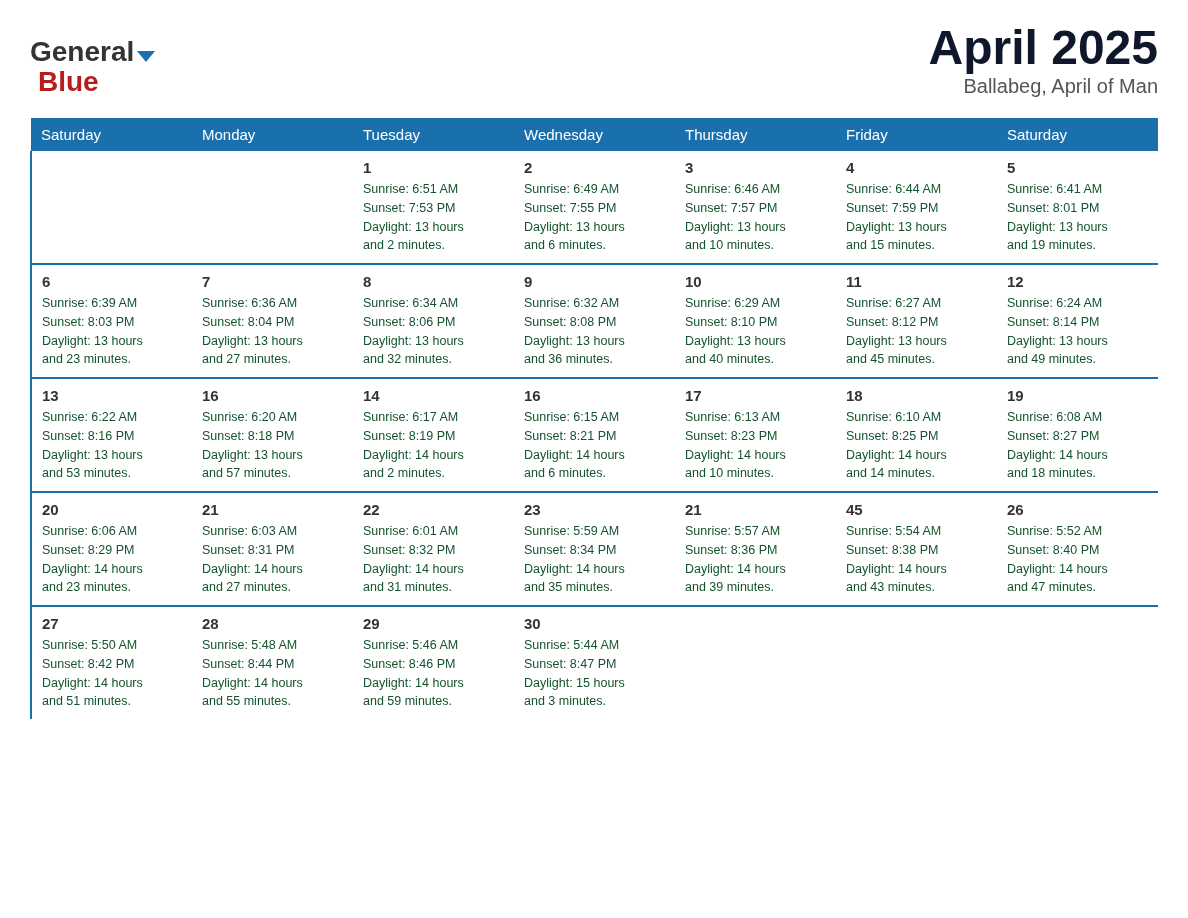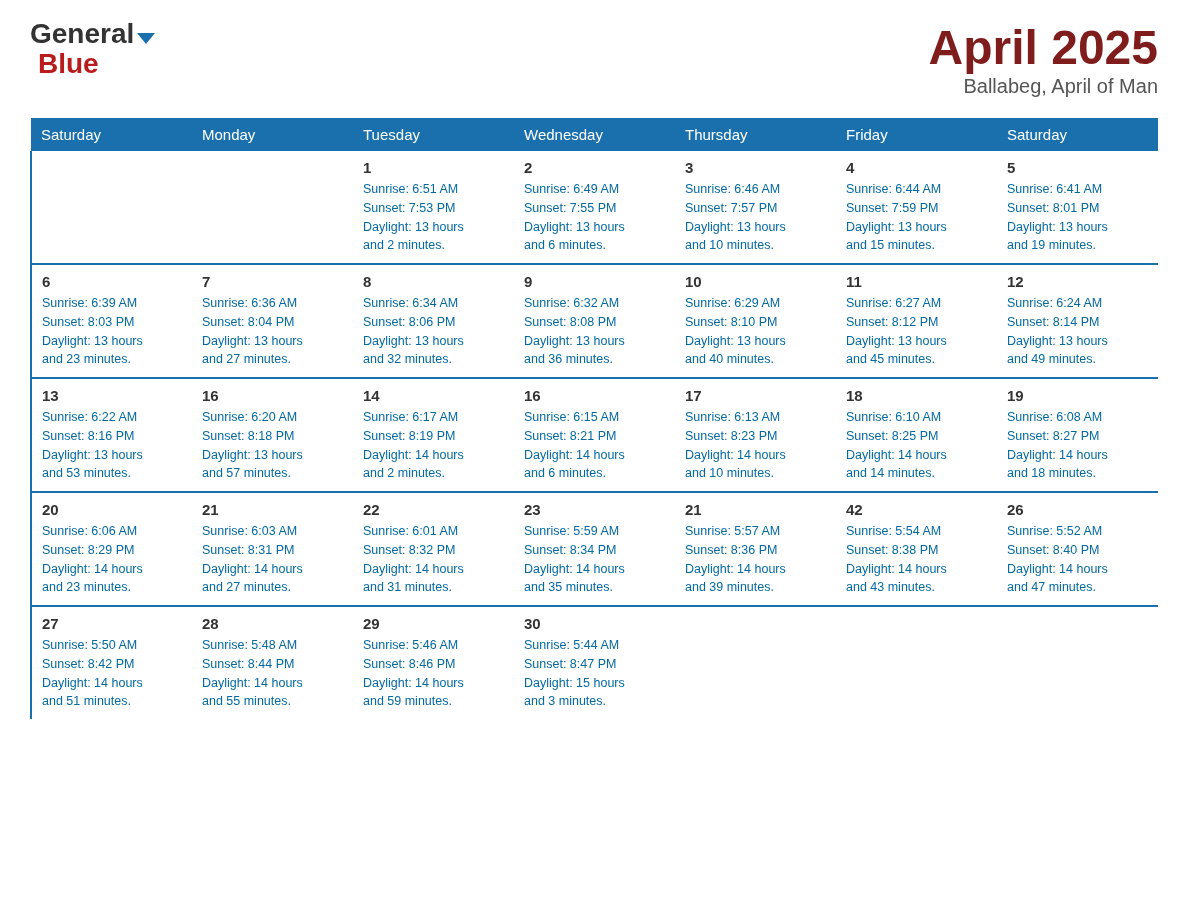--- a/index.html
+++ b/index.html
@@ -5,21 +5,21 @@
     * { box-sizing: border-box; margin: 0; padding: 0; }
     body {
       font-family: Arial, sans-serif;
       background: #fff;
       padding: 20px 30px;
       color: #333;
     }
     .header {
       display: flex;
       justify-content: space-between;
-      align-items: flex-start;
+      align-items: flex-end;
       margin-bottom: 20px;
     }
     .logo {
       display: flex;
       flex-direction: column;
       align-items: flex-start;
     }
     .logo-text {
       font-size: 28px;
       font-weight: bold;
@@ -29,21 +29,21 @@
     .logo-line {
       display: flex;
       align-items: center;
     }
     .title-block {
       text-align: right;
     }
     .month-year {
       font-size: 48px;
       font-weight: bold;
-      color: #7f1d1d;
+      color: #0f172a;
     }
     .location {
       font-size: 20px;
       color: #555;
     }
     table {
       width: 100%;
       border-collapse: collapse;
     }
     th {
@@ -66,21 +66,21 @@
       border-bottom: none;
     }
     .day-num {
       font-size: 15px;
       font-weight: bold;
       margin-bottom: 4px;
     }
     .day-info {
       font-size: 12.5px;
       line-height: 1.5;
-      color: #0369a1;
+      color: #14532d;
     }
     .empty-cell {
       background: #fff;
     }
     tr td:first-child {
       border-left: 2px solid #1a6fad;
     }
     tbody tr {
       border-top: 2px solid #1a6fad;
     }
@@ -219,21 +219,21 @@
         </td>
         <td>
           <div class="day-num">23</div>
           <div class="day-info">Sunrise: 5:59 AM<br>Sunset: 8:34 PM<br>Daylight: 14 hours<br>and 35 minutes.</div>
         </td>
         <td>
           <div class="day-num">21</div>
           <div class="day-info">Sunrise: 5:57 AM<br>Sunset: 8:36 PM<br>Daylight: 14 hours<br>and 39 minutes.</div>
         </td>
         <td>
-          <div class="day-num">42</div>
+          <div class="day-num">45</div>
           <div class="day-info">Sunrise: 5:54 AM<br>Sunset: 8:38 PM<br>Daylight: 14 hours<br>and 43 minutes.</div>
         </td>
         <td>
           <div class="day-num">26</div>
           <div class="day-info">Sunrise: 5:52 AM<br>Sunset: 8:40 PM<br>Daylight: 14 hours<br>and 47 minutes.</div>
         </td>
       </tr>
       <tr>
         <td>
           <div class="day-num">27</div>

